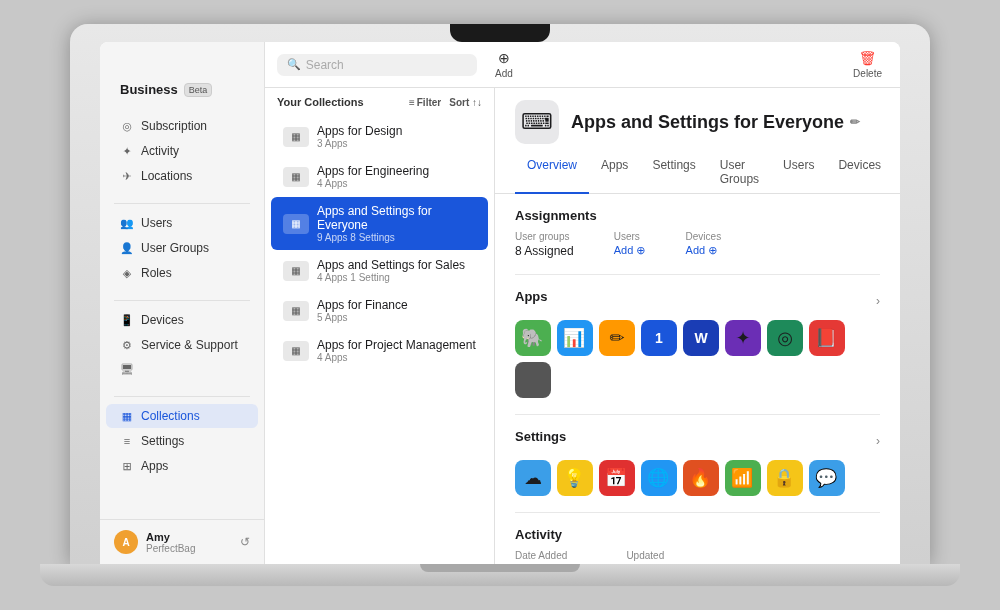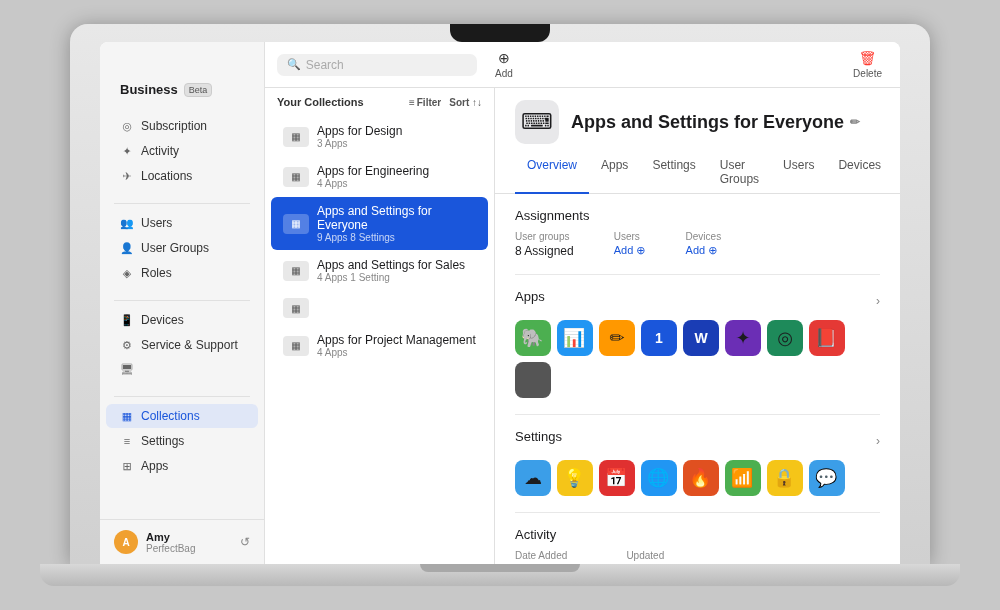--- a/index.html
+++ b/index.html
@@ -361,21 +361,21 @@
     }
 
     .detail-content {
       flex: 1;
       overflow-y: auto;
       padding: 14px 20px;
     }
 
     .section-title {
       font-size: 13px;
-      font-weight: 400;
+      font-weight: 700;
       margin-bottom: 8px;
       color: #1c1c1e;
     }
 
     
     .assignments-grid {
       display: flex;
       gap: 40px;
       margin-bottom: 16px;
     }
@@ -589,20 +589,24 @@
                 </div>
                 <div class="collection-item">
                   <div class="collection-icon">▦</div>
                   <div class="collection-info">
                     <div class="collection-name">Apps and Settings for Sales</div>
                     <div class="collection-meta">4 Apps  1 Setting</div>
                   </div>
                 </div>
                 <div class="collection-item">
                   <div class="collection-icon">▦</div>
+                  <div class="collection-info">
+                    <div class="collection-name">Apps for Finance</div>
+                    <div class="collection-meta">5 Apps</div>
+                  </div>
                 </div>
                 <div class="collection-item">
                   <div class="collection-icon">▦</div>
                   <div class="collection-info">
                     <div class="collection-name">Apps for Project Management</div>
                     <div class="collection-meta">4 Apps</div>
                   </div>
                 </div>
               </div>
             </div>

